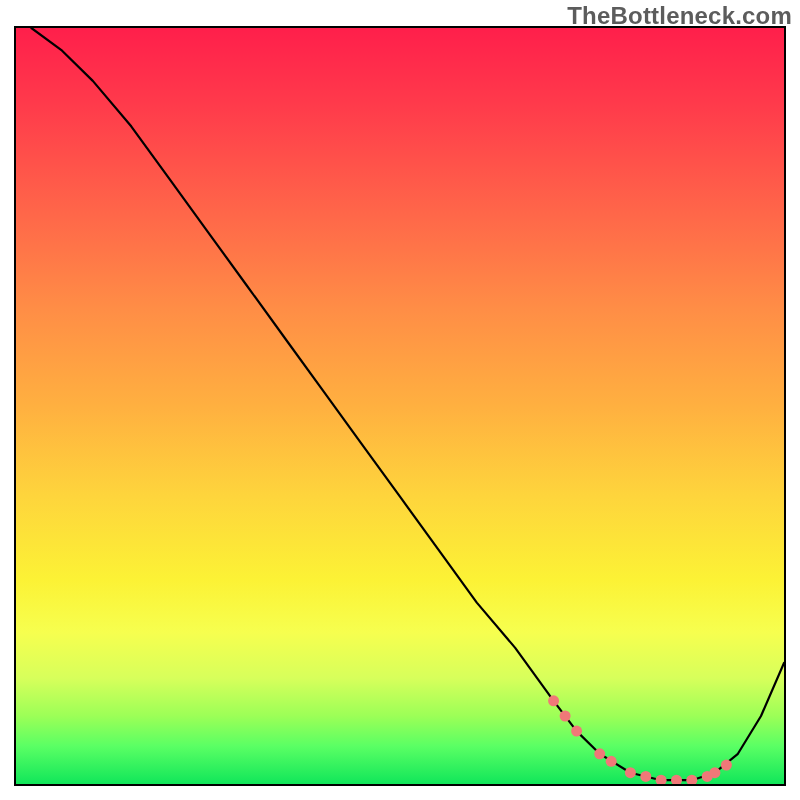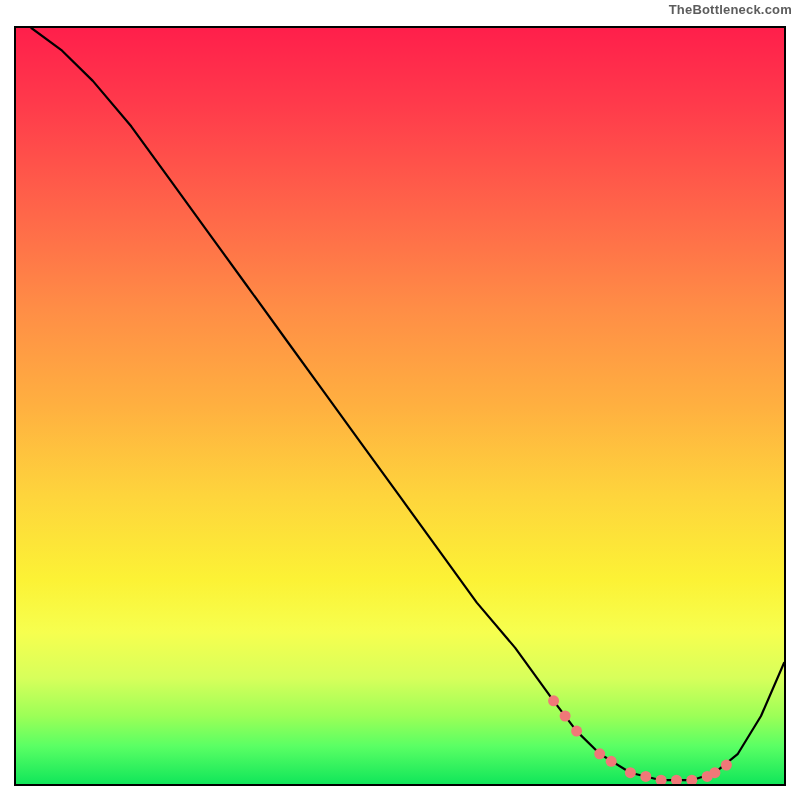--- a/index.html
+++ b/index.html
@@ -14,21 +14,21 @@
   .frame {
     position: relative;
     width: 800px;
     height: 800px;
     box-sizing: border-box;
   }
   .watermark {
     position: absolute;
     top: 2px;
     right: 8px;
-    font-size: 13px;
+    font-size: 24px;
     font-weight: 600;
     color: #5c5c5c;
     letter-spacing: 0.2px;
     user-select: none;
   }
   .plot-area {
     position: absolute;
     top: 26px;
     left: 14px;
     width: 772px;

